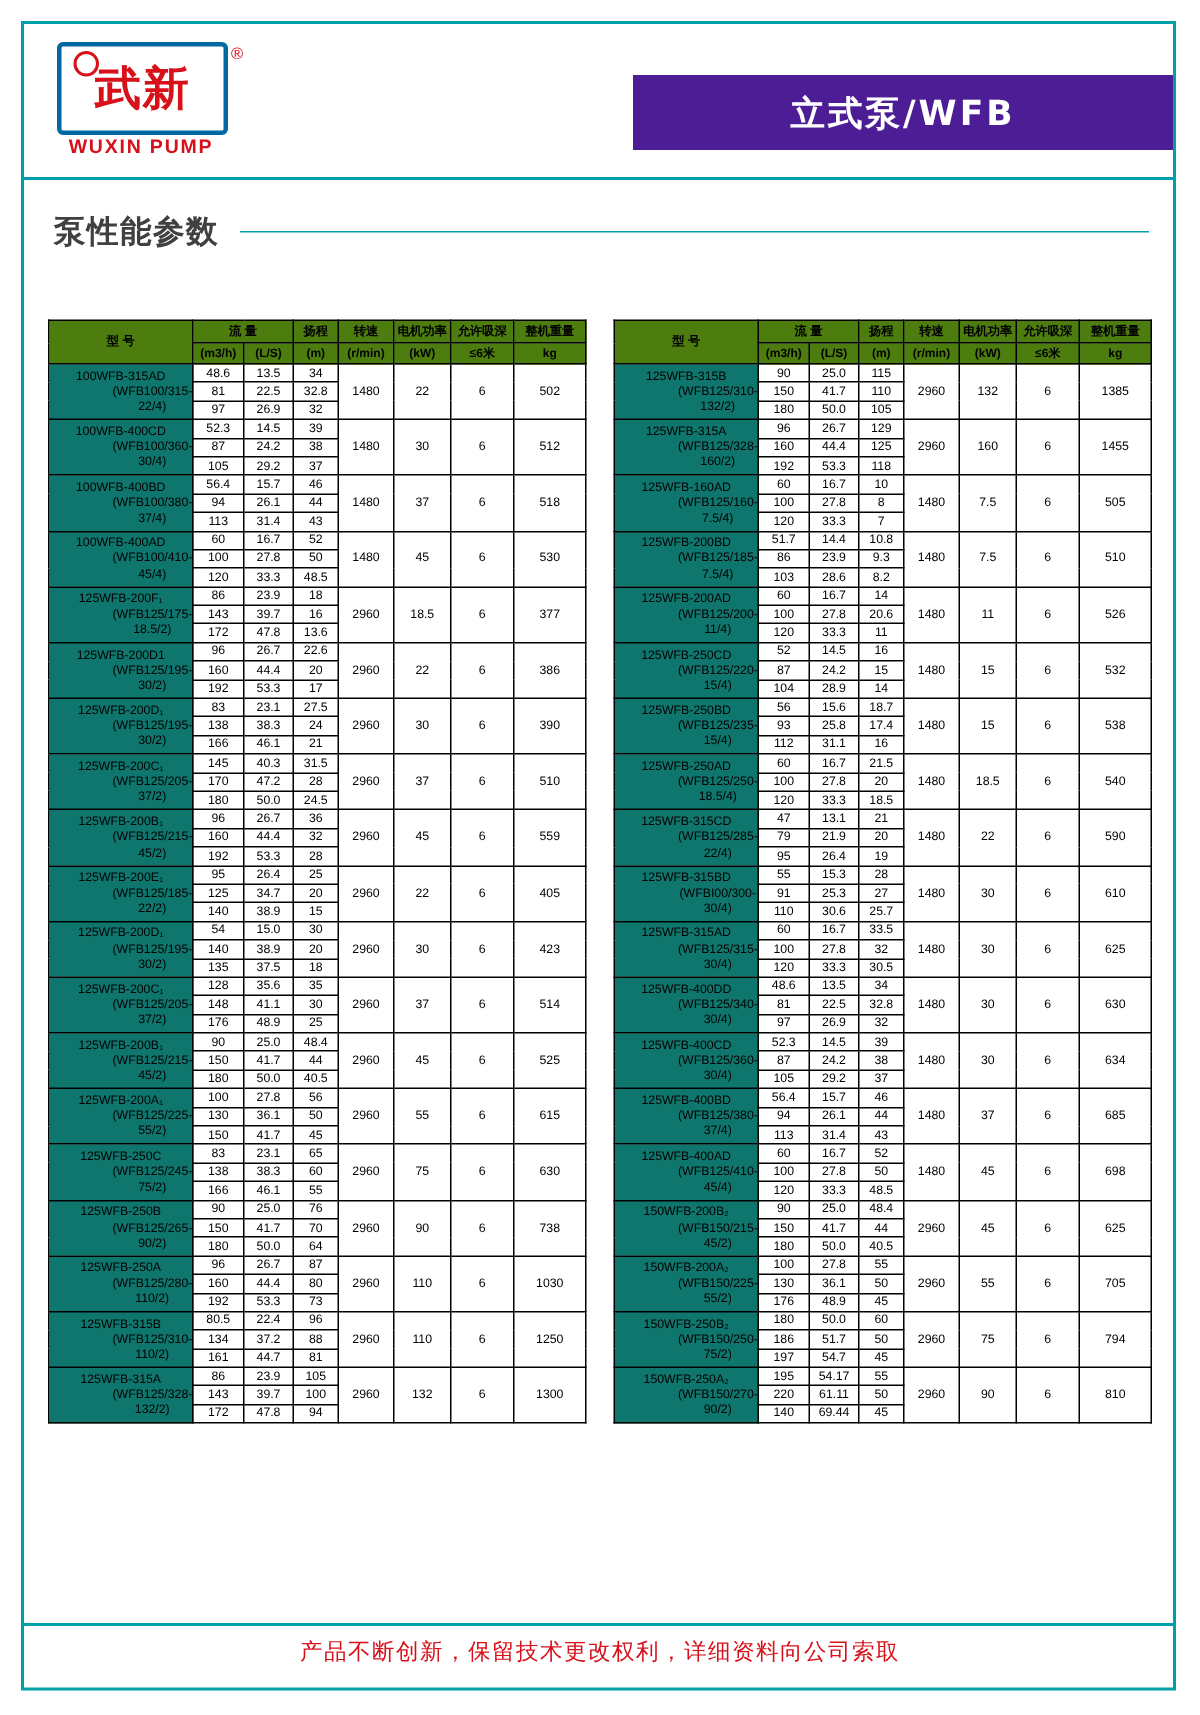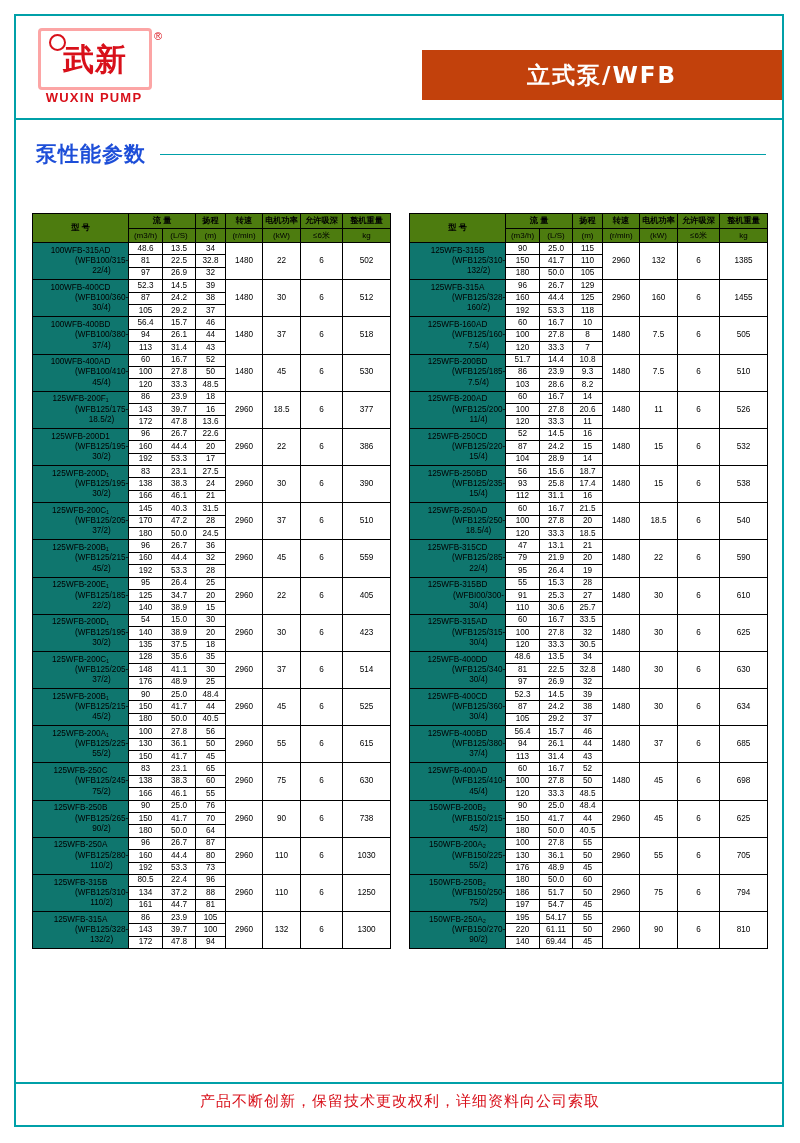--- a/index.html
+++ b/index.html
@@ -17,21 +17,21 @@
   }
   
   .header{
     position:absolute;left:16px;top:16px;width:766px;height:100px;
   }
   .logo{
     position:absolute;left:22px;top:12px;width:190px;height:82px;
   }
   .logo-box{
     position:absolute;left:0;top:0;width:108px;height:56px;
-    border:3px solid #fca5a5;border-radius:4px;
+    border:3px solid #0369a1;border-radius:4px;
     display:flex;align-items:center;justify-content:center;
     background:#fff;
   }
   .logo-cn{
     font-family:"DejaVu Serif", serif;
     font-weight:bold;color:#d8101a;font-size:31px;letter-spacing:1px;
     line-height:1;
   }
   .logo-circle{
     position:absolute;left:8px;top:3px;width:17px;height:17px;border-radius:50%;
@@ -39,37 +39,37 @@
   }
   .logo-reg{
     position:absolute;left:116px;top:2px;font-size:11px;color:#d8101a;
   }
   .logo-en{
     position:absolute;left:0px;top:62px;width:112px;text-align:center;
     color:#d8101a;font-weight:bold;font-size:13px;letter-spacing:1.2px;
   }
   .title-bar{
     position:absolute;right:0;top:34px;width:360px;height:50px;
-    background:#c2410c;
+    background:#4c1d95;
     display:flex;align-items:center;justify-content:center;
   }
   .title-bar span{
     color:#ffffff;font-size:23px;font-weight:bold;letter-spacing:2px;
     font-family:"DejaVu Sans", sans-serif;
   }
   .header-rule{
     position:absolute;left:16px;top:118px;width:766px;height:2px;background:#00a0a8;
   }
   
   .section{
     position:absolute;left:36px;top:134px;width:730px;height:40px;
     display:flex;align-items:center;
   }
   .section .cn{
-    color:#1d4ed8;font-size:21px;font-weight:bold;letter-spacing:1px;
+    color:#404040;font-size:21px;font-weight:bold;letter-spacing:1px;
     font-family:"DejaVu Sans", sans-serif;
   }
   .section .en{
     color:#007f88;font-size:17px;margin-left:16px;letter-spacing:1.5px;
     font-family:"DejaVu Sans", sans-serif;
   }
   .section .line{
     flex:1;height:1px;background:#00a0a8;margin-left:14px;
   }
   
@@ -90,21 +90,21 @@
     line-height:1.25;
     font-family:"Liberation Sans", sans-serif;
     color:#000;
   }
   thead td{
     background:#4d7c0f;
     font-weight:bold;
     font-size:8.6px;
     height:14px;
   }
-  thead td.sub{font-weight:normal;font-size:8px;height:13px;}
+  thead td.sub{font-weight:bold;font-size:8px;height:13px;}
   td.model{
     background:#0f766e;
     font-size:8.4px;
     line-height:1.45;
     padding:1px 0;
   }
   td.model .m1{display:block;}
   td.model .m2{display:block;padding-left:42px;}
   td.num{height:11.4px;}
   td.vcell{font-size:8.6px;}

